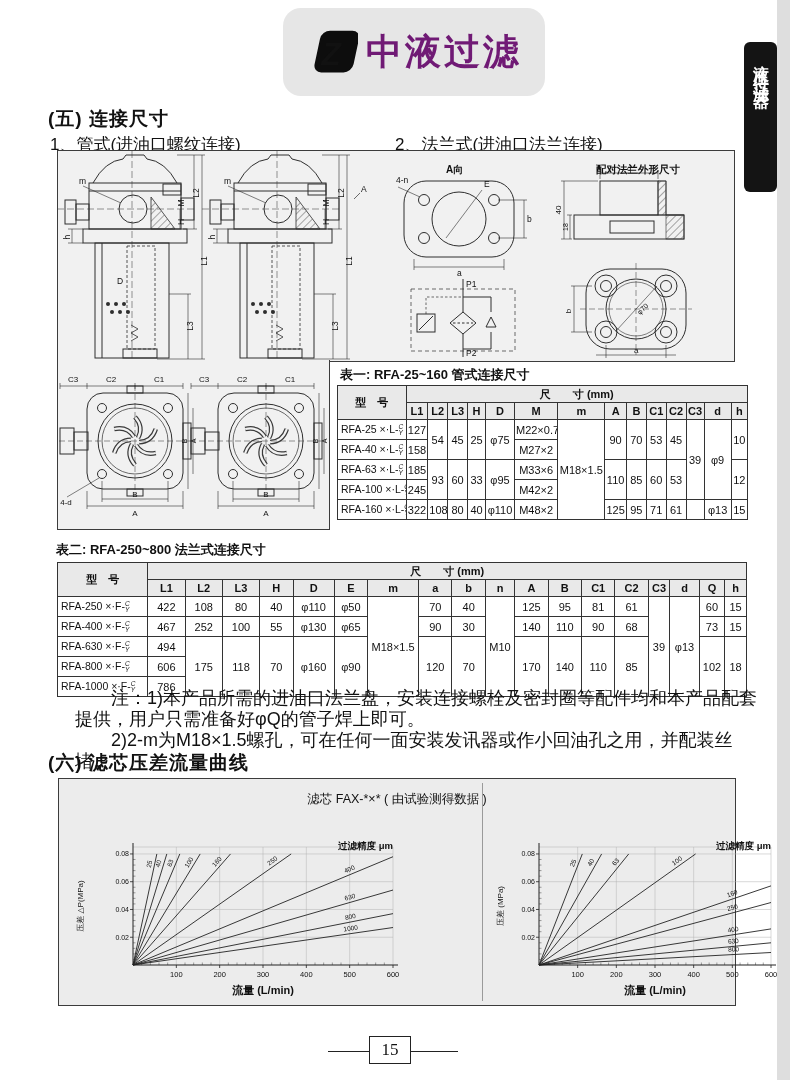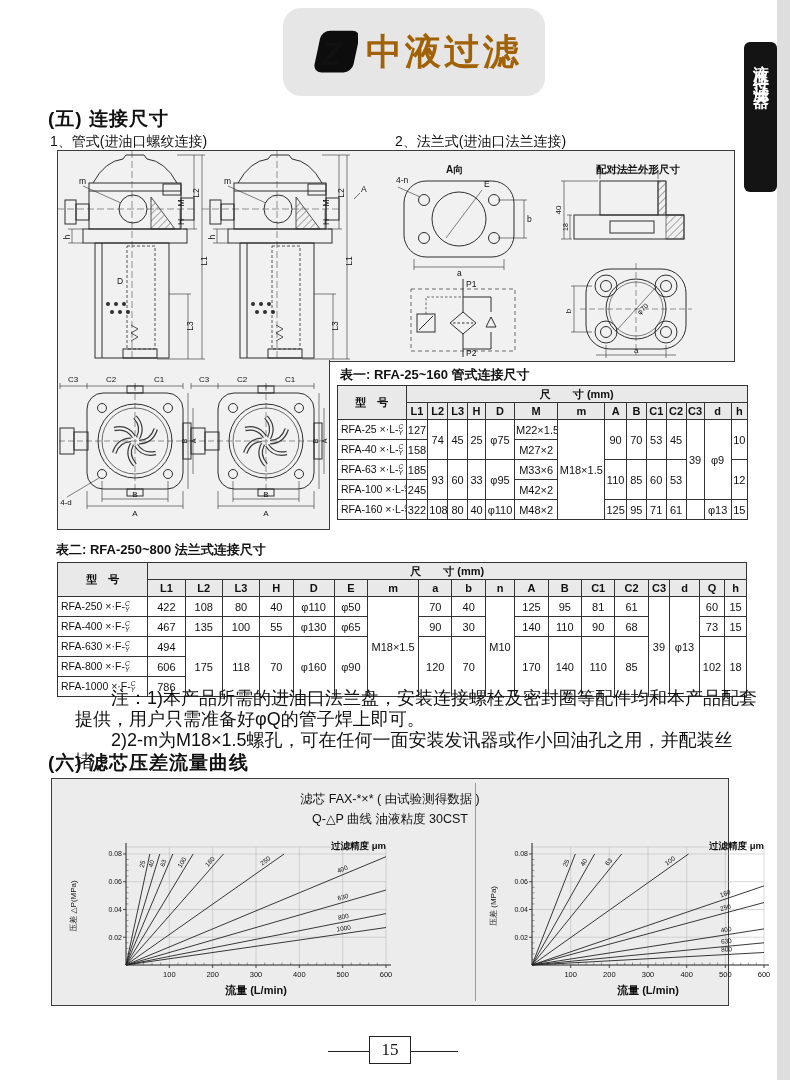--- a/index.html
+++ b/index.html
@@ -2,29 +2,29 @@
 <html><head>
 <meta charset="utf-8">
 <style>
   html,body{margin:0;padding:0;}
   body{width:790px;height:1080px;background:#ffffff;position:relative;overflow:hidden;
        font-family:"Liberation Sans","DejaVu Sans",sans-serif;color:#111;}
   .abs{position:absolute;}
   
   .logo-box{left:283px;top:8px;width:262px;height:88px;background:#e6e6e6;border-radius:18px;
             display:flex;align-items:center;justify-content:center;gap:8px;}
-  .brand-text{font-size:36px;font-weight:800;letter-spacing:3px;color:#a16207;}
+  .brand-text{font-size:36px;font-weight:800;letter-spacing:3px;color:#701a75;}
   
   .side-strip{left:777px;top:0;width:13px;height:1080px;background:#dedede;}
   .side-tab{left:744px;top:42px;width:33px;height:150px;background:#141414;border-radius:6px;
             color:#fff;writing-mode:vertical-rl;text-orientation:upright;
             font-size:16px;font-weight:700;letter-spacing:7px;display:flex;
             align-items:center;justify-content:flex-start;padding-top:10px;box-sizing:border-box;}
   .sec-title{font-size:19px;font-weight:600;letter-spacing:1px;}
-  .sub-label{font-size:14px;font-weight:500;}
+  .sub-label{font-size:17px;font-weight:500;}
   .frame{border:1.5px solid #3c3c3c;background:#f1f1f1;box-sizing:border-box;}
   .tbl-title{font-size:13px;font-weight:700;}
   table{border-collapse:collapse;table-layout:fixed;background:#fff;}
   th,td{border:1px solid #333;font-size:11px;text-align:center;padding:0 1px;height:19px;
         overflow:hidden;white-space:nowrap;}
   th{background:#e9e9e9;font-weight:600;height:16px;}
   td.model{text-align:left;padding-left:3px;font-size:10.5px;}
   .stk{display:inline-flex;flex-direction:column;vertical-align:middle;font-size:6.5px;
        line-height:6px;font-style:normal;}
   .notes{font-size:18px;line-height:21px;margin-left:18px;}
@@ -344,25 +344,25 @@
         <th>h</th>
       </tr>
     </thead>
     <tbody>
       <tr>
         <td class="model">RFA-25 ×·L-<span class="stk">
             <i>C</i>
             <i>Y</i>
           </span></td>
         <td>127</td>
-        <td rowspan="2">74</td>
+        <td rowspan="2">54</td>
         <td rowspan="2">45</td>
         <td rowspan="2">25</td>
         <td rowspan="2">φ75</td>
-        <td>M22×1.5</td>
+        <td>M22×0.7</td>
         <td rowspan="5">M18×1.5</td>
         <td rowspan="2">90</td>
         <td rowspan="2">70</td>
         <td rowspan="2">53</td>
         <td rowspan="2">45</td>
         <td rowspan="4">39</td>
         <td rowspan="4">φ9</td>
         <td rowspan="2">10</td>
       </tr>
       <tr>
@@ -493,21 +493,21 @@
         <td rowspan="5">φ13</td>
         <td>60</td>
         <td>15</td>
       </tr>
       <tr>
         <td class="model">RFA-400 ×·F-<span class="stk">
             <i>C</i>
             <i>Y</i>
           </span></td>
         <td>467</td>
-        <td>135</td>
+        <td>252</td>
         <td>100</td>
         <td>55</td>
         <td>φ130</td>
         <td>φ65</td>
         <td>90</td>
         <td>30</td>
         <td>140</td>
         <td>110</td>
         <td>90</td>
         <td>68</td>
@@ -550,23 +550,22 @@
       </tr>
     </tbody>
   </table>
 
 <div class="abs notes" style="left:57px;top:688px;width:692px;">
   <p>注：1)本产品所需的进油口法兰盘，安装连接螺栓及密封圈等配件均和本产品配套提供，用户只需准备好φQ的管子焊上即可。</p>
   <p>2)2-m为M18×1.5螺孔，可在任何一面安装发讯器或作小回油孔之用，并配装丝堵。</p>
 </div>
 
 <div class="abs sec-title" style="left:48px;top:750px;">(六) 滤芯压差流量曲线</div>
-<div class="abs frame" style="left:51px;top:778px;width:678px;height:228px;background:#ececec;">
+<div class="abs frame" style="left:58px;top:778px;width:678px;height:228px;background:#ececec;">
   <div class="chart-title" style="margin-top:12px;">滤芯 FAX-*×* ( 由试验测得数据 )</div>
-  <div class="chart-title" style="margin-top:3px;">Q-△P 曲线 油液粘度 30CST</div>
   <div class="abs divider-v" style="left:423px;top:4px;height:218px;"></div>
   <svg id="c1" class="abs" style="left:12px;top:52px;" width="340" height="172" viewBox="0 0 340 172">
       <line x1="105.33333333333333" y1="16" x2="105.33333333333333" y2="134" stroke="#b3b3b3" stroke-width="0.5"></line>
       <line x1="148.66666666666666" y1="16" x2="148.66666666666666" y2="134" stroke="#b3b3b3" stroke-width="0.5"></line>
       <line x1="192" y1="16" x2="192" y2="134" stroke="#b3b3b3" stroke-width="0.5"></line>
       <line x1="235.33333333333331" y1="16" x2="235.33333333333331" y2="134" stroke="#b3b3b3" stroke-width="0.5"></line>
       <line x1="278.6666666666667" y1="16" x2="278.6666666666667" y2="134" stroke="#b3b3b3" stroke-width="0.5"></line>
       <line x1="322" y1="16" x2="322" y2="134" stroke="#b3b3b3" stroke-width="0.5"></line>
       <line x1="62" y1="106.23529411764706" x2="322" y2="106.23529411764706" stroke="#b3b3b3" stroke-width="0.5"></line>
       <line x1="62" y1="78.47058823529412" x2="322" y2="78.47058823529412" stroke="#b3b3b3" stroke-width="0.5"></line>

